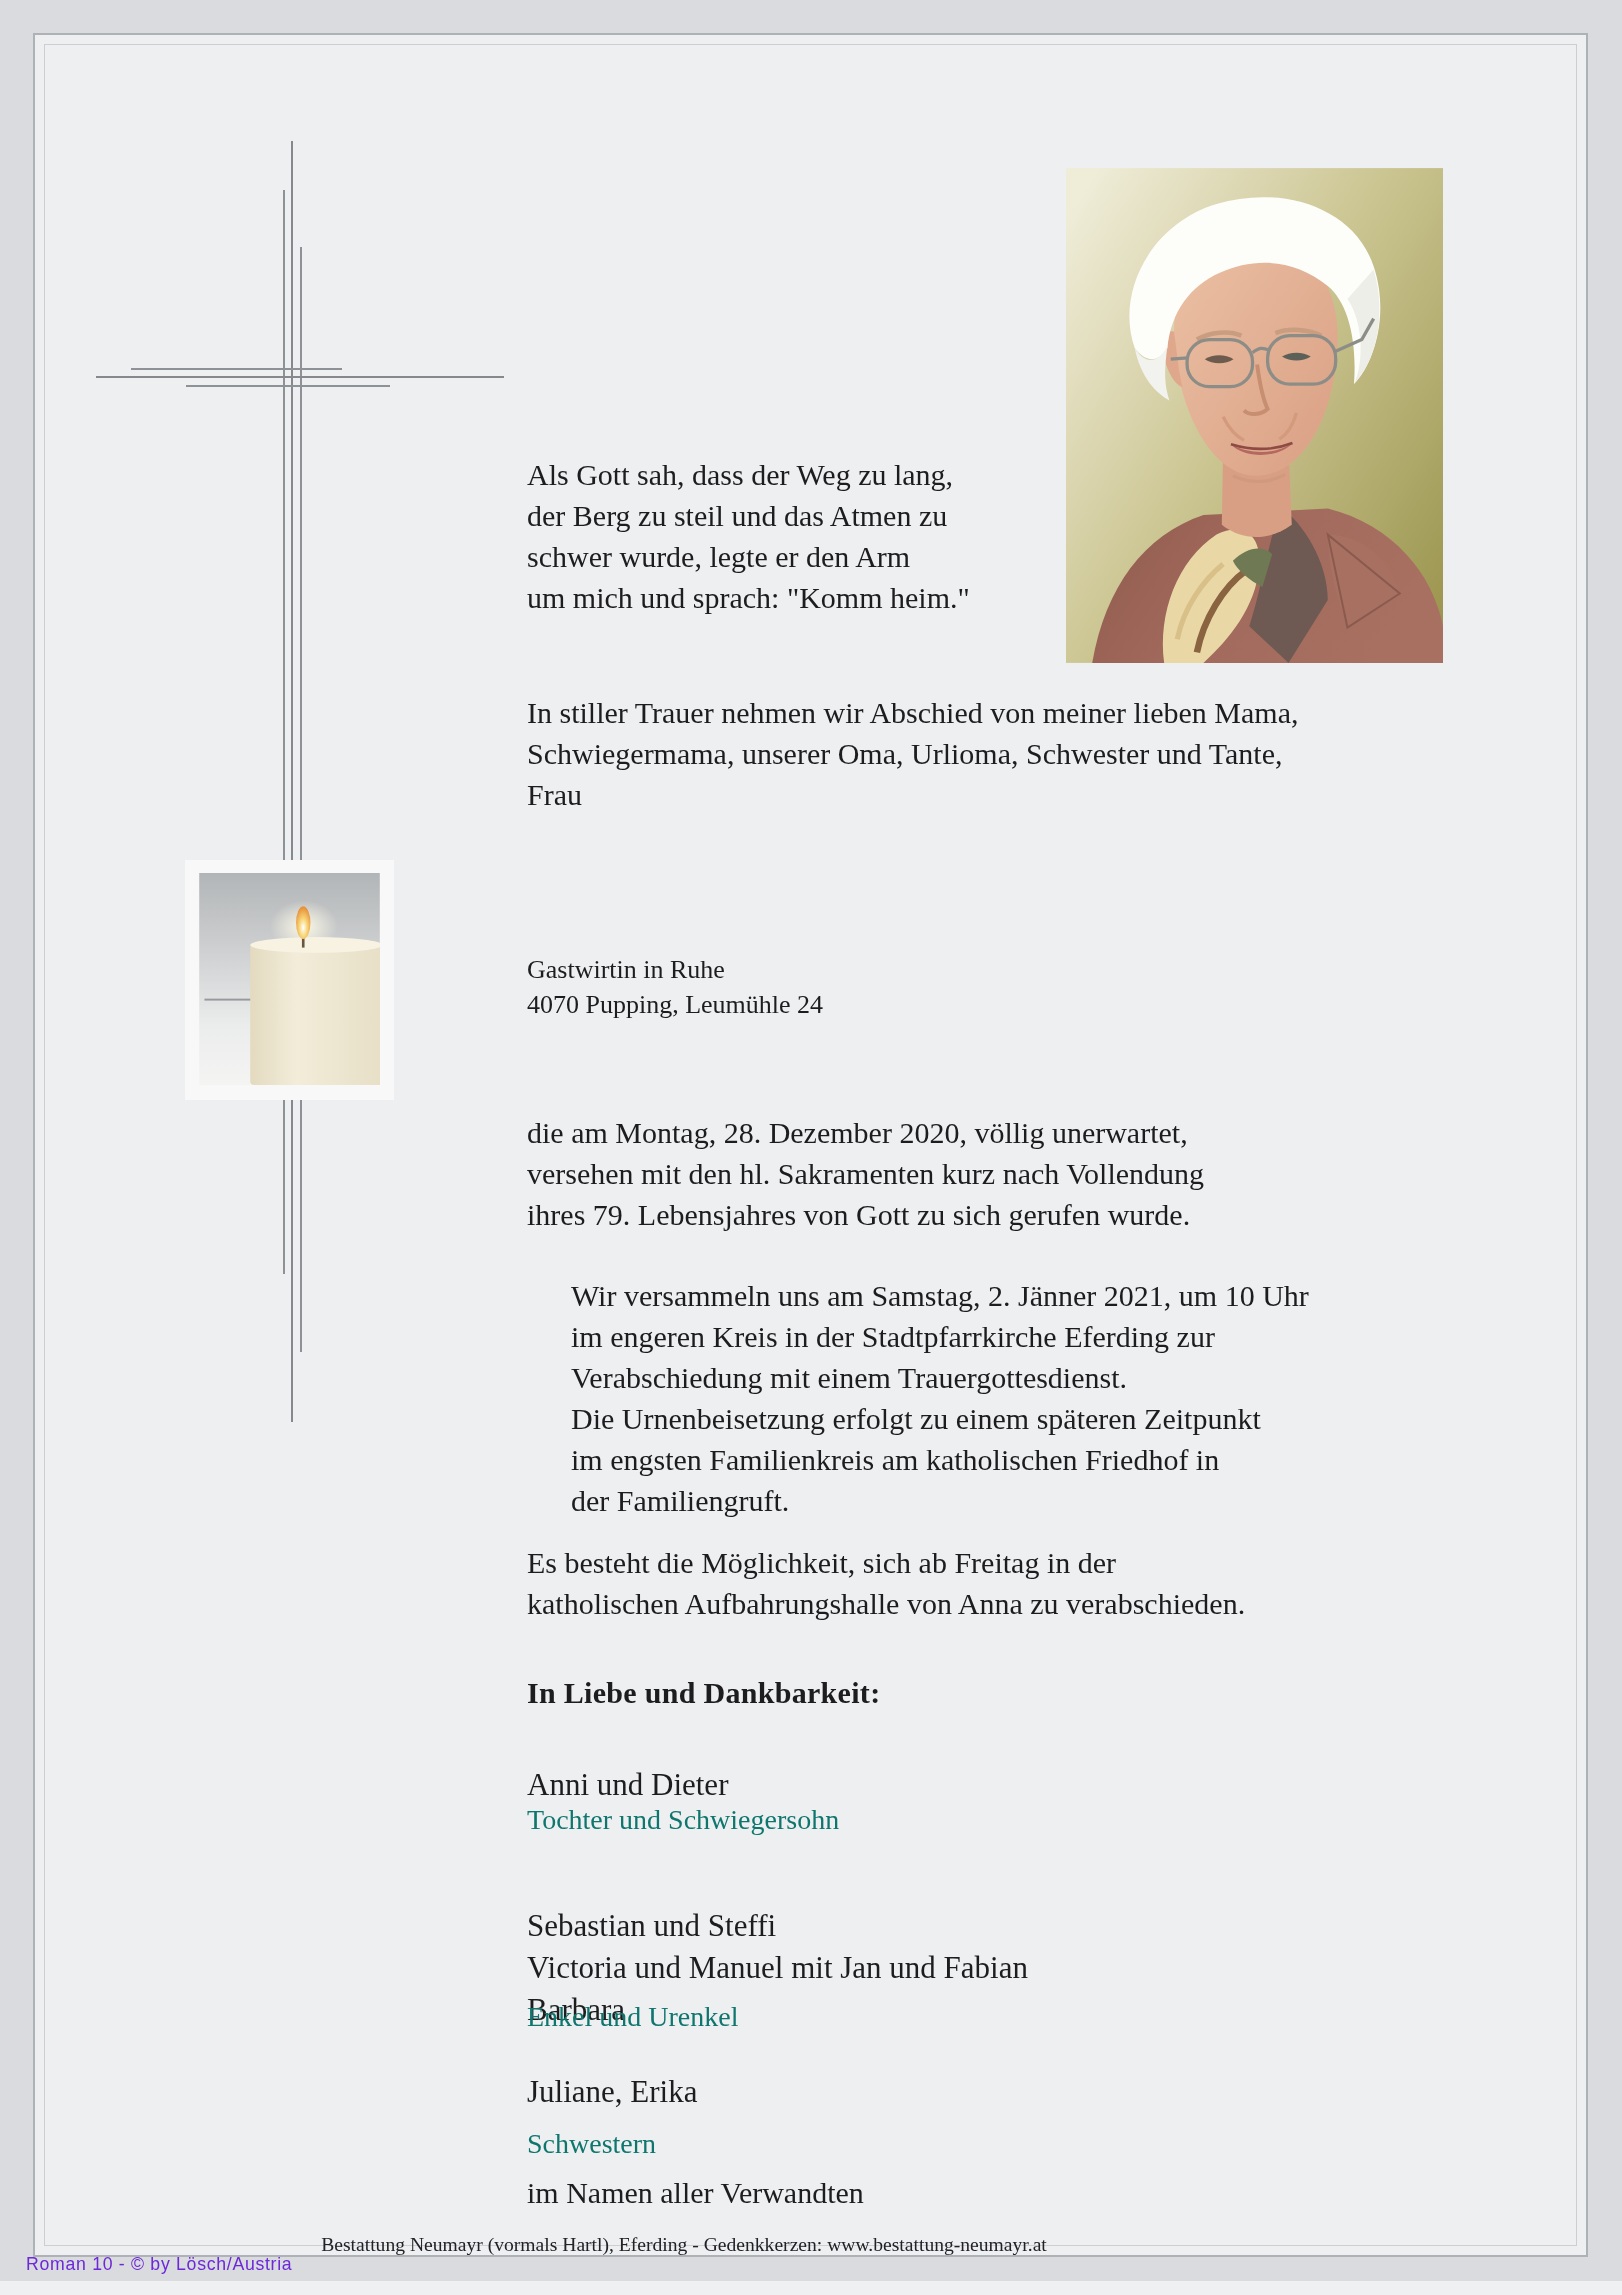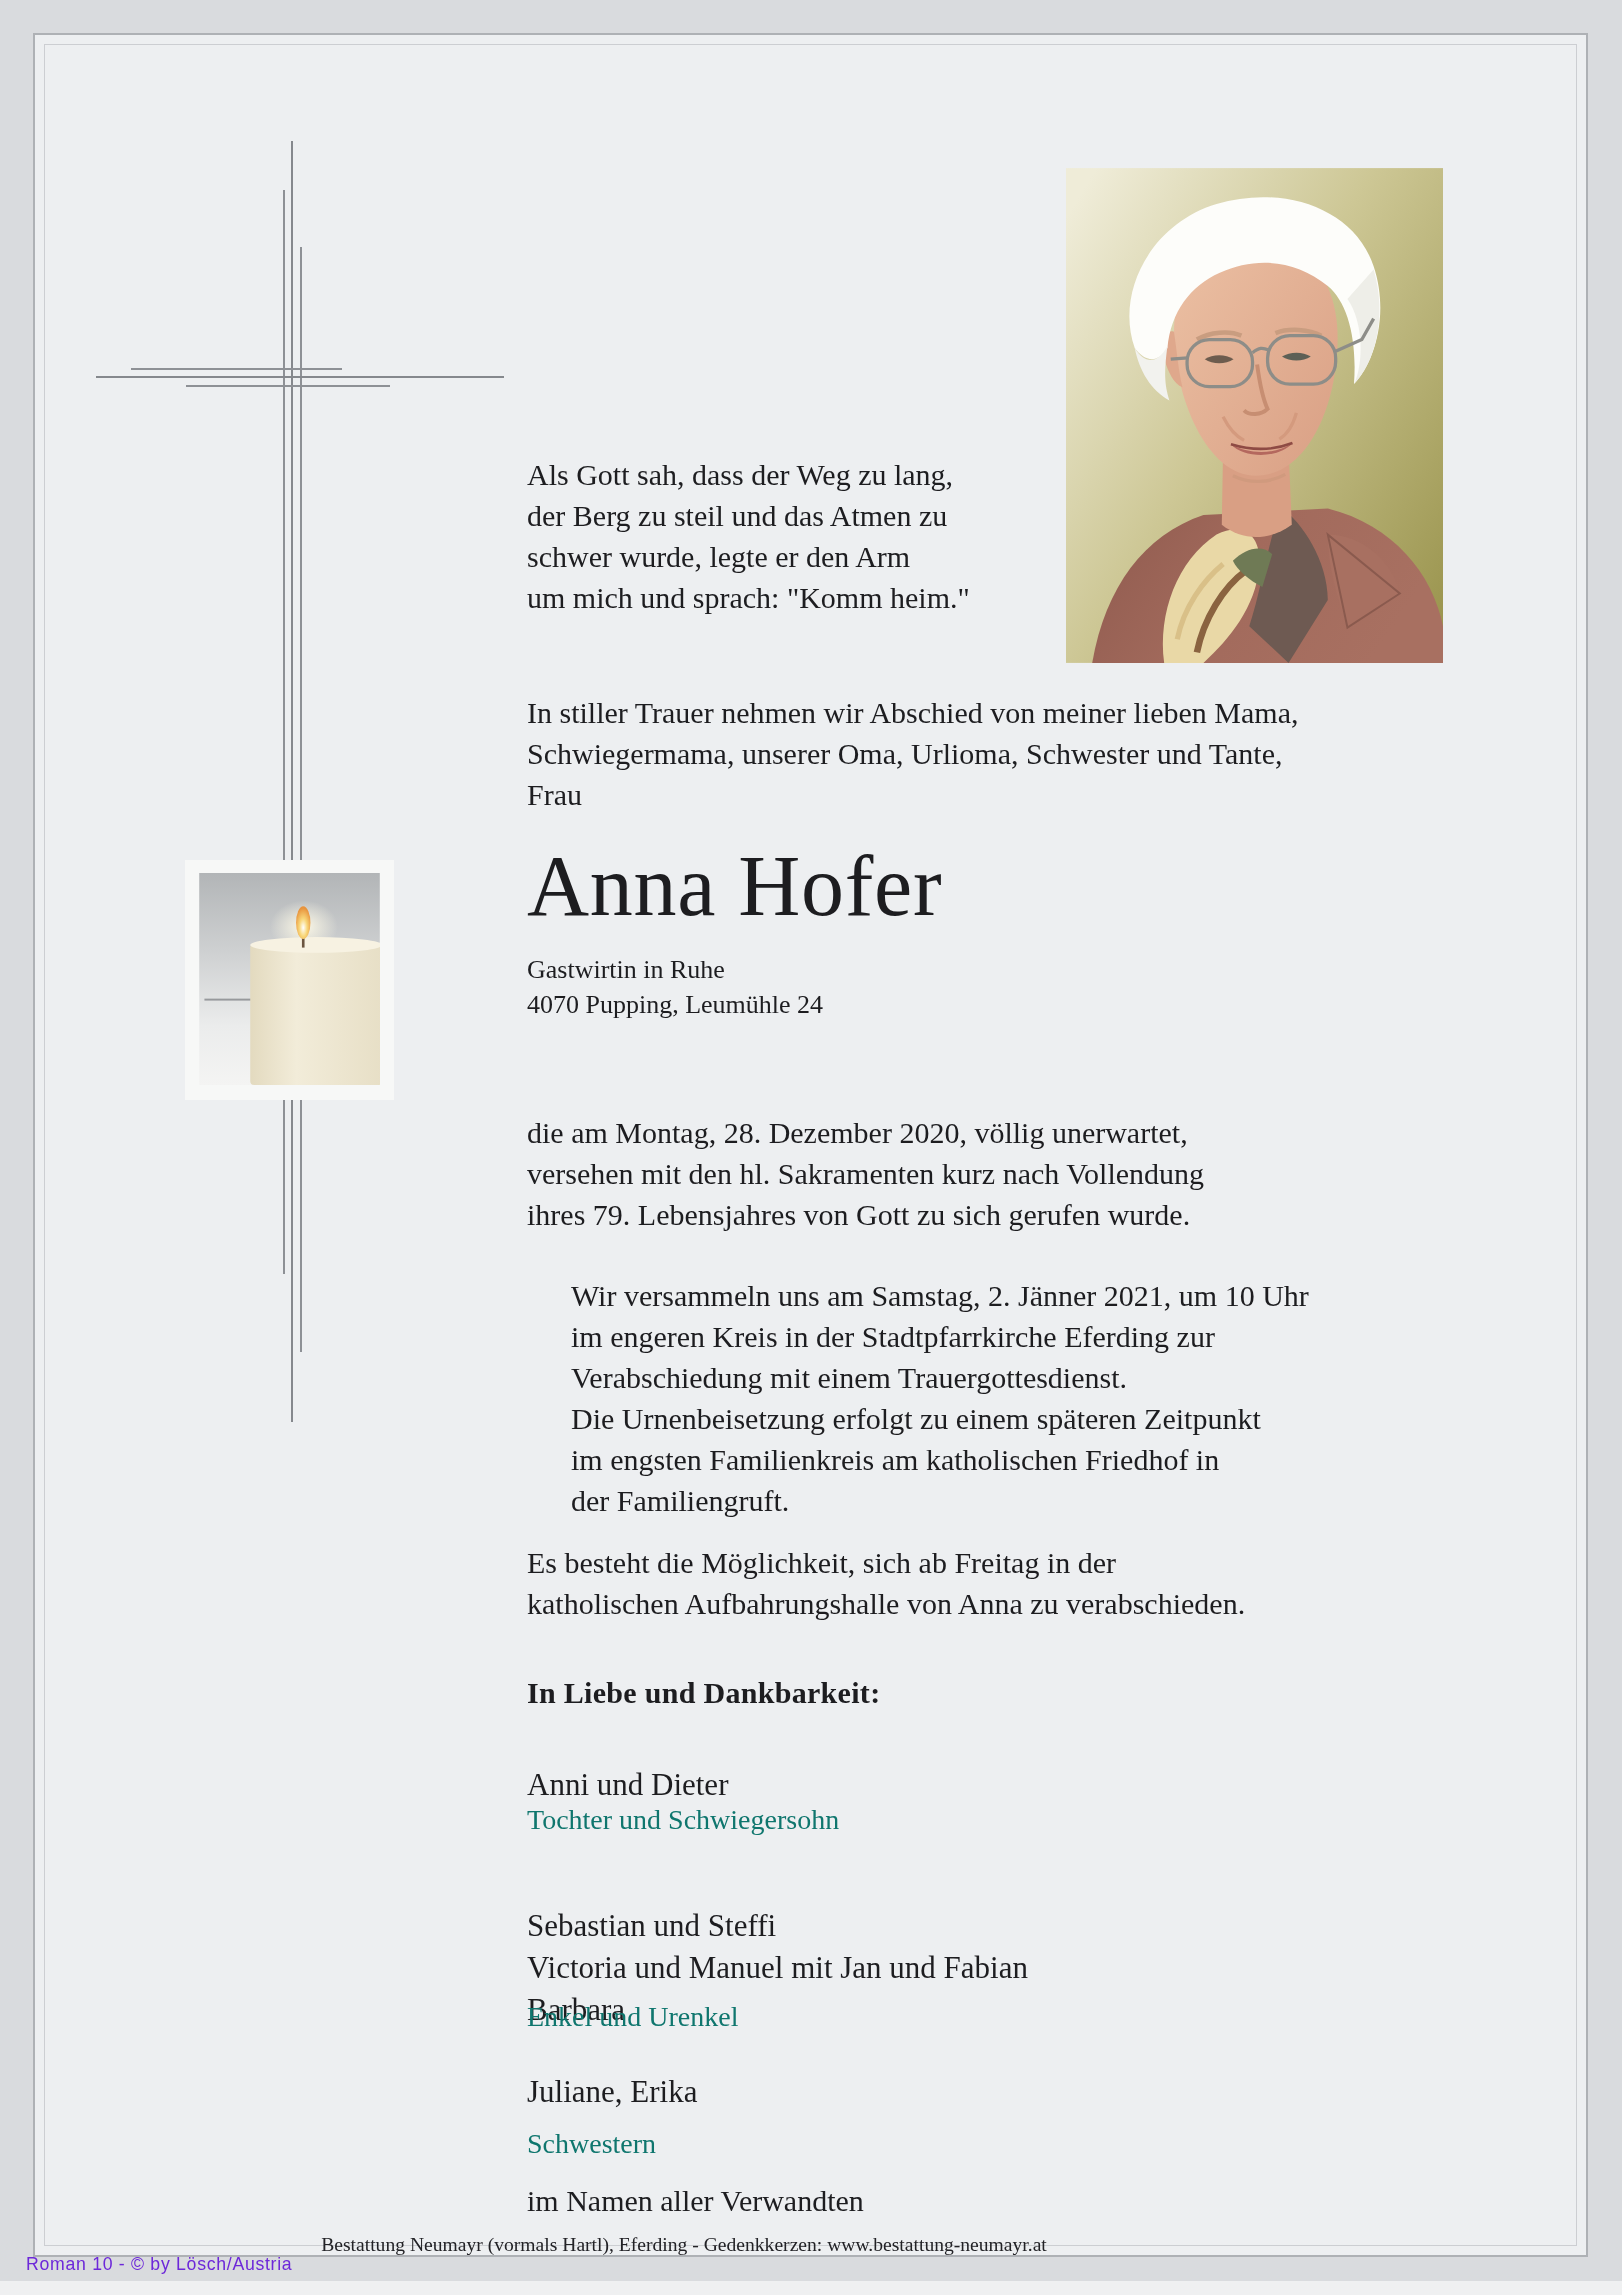--- a/index.html
+++ b/index.html
@@ -46,21 +46,21 @@
   .subtitle{top:952px;font-size:26px;line-height:35px;}
   .para-death{top:1112px;}
   .para-service{top:1275px;margin-left:44px;}
   .para-farewell{top:1542px;}
   .closing{top:1672px;font-weight:bold;letter-spacing:0.3px;}
   .m-names{font-size:31px;line-height:42px;}
   .m-rel{font-size:28px;line-height:26px;color:#0f766e;}
   .g1n{top:1764px;} .g1r{top:1807px;}
   .g2n{top:1870px;margin-top:35px;} .g2r{top:2004px;}
   .g3n{top:2071px;} .g3r{top:2115px;margin-top:16px;}
-  .in-name{top:2172px;margin-top:8px;}
+  .in-name{top:2172px;}
   #footer-line{
     position:absolute;left:0;top:2193px;width:1368px;
     text-align:center;font-size:19.6px;line-height:23.6px;z-index:3;
     color:#222226;
     margin-top:40px;
   }
   #copyright{
     position:absolute;left:26px;top:2254px;z-index:3;
     font-family:"Liberation Sans", sans-serif;
     font-size:17.7px;color:#6d28d9;letter-spacing:0.7px;
@@ -186,21 +186,20 @@
 
   <div class="txt quote">Als Gott sah, dass der Weg zu lang,
 der Berg zu steil und das Atmen zu
 schwer wurde, legte er den Arm
 um mich und sprach: "Komm heim."</div>
 
   <div class="txt intro">In stiller Trauer nehmen wir Abschied von meiner lieben Mama,
 Schwiegermama, unserer Oma, Urlioma, Schwester und Tante,
 Frau</div>
 
-  <div class="txt name">Anna Hofer</div>
 
   <div class="txt subtitle">Gastwirtin in Ruhe
 4070 Pupping, Leumühle 24</div>
 
   <div class="txt para-death">die am Montag, 28. Dezember 2020, völlig unerwartet,
 versehen mit den hl. Sakramenten kurz nach Vollendung
 ihres 79. Lebensjahres von Gott zu sich gerufen wurde.</div>
 
   <div class="txt para-service">Wir versammeln uns am Samstag, 2. Jänner 2021, um 10 Uhr
 im engeren Kreis in der Stadtpfarrkirche Eferding zur

